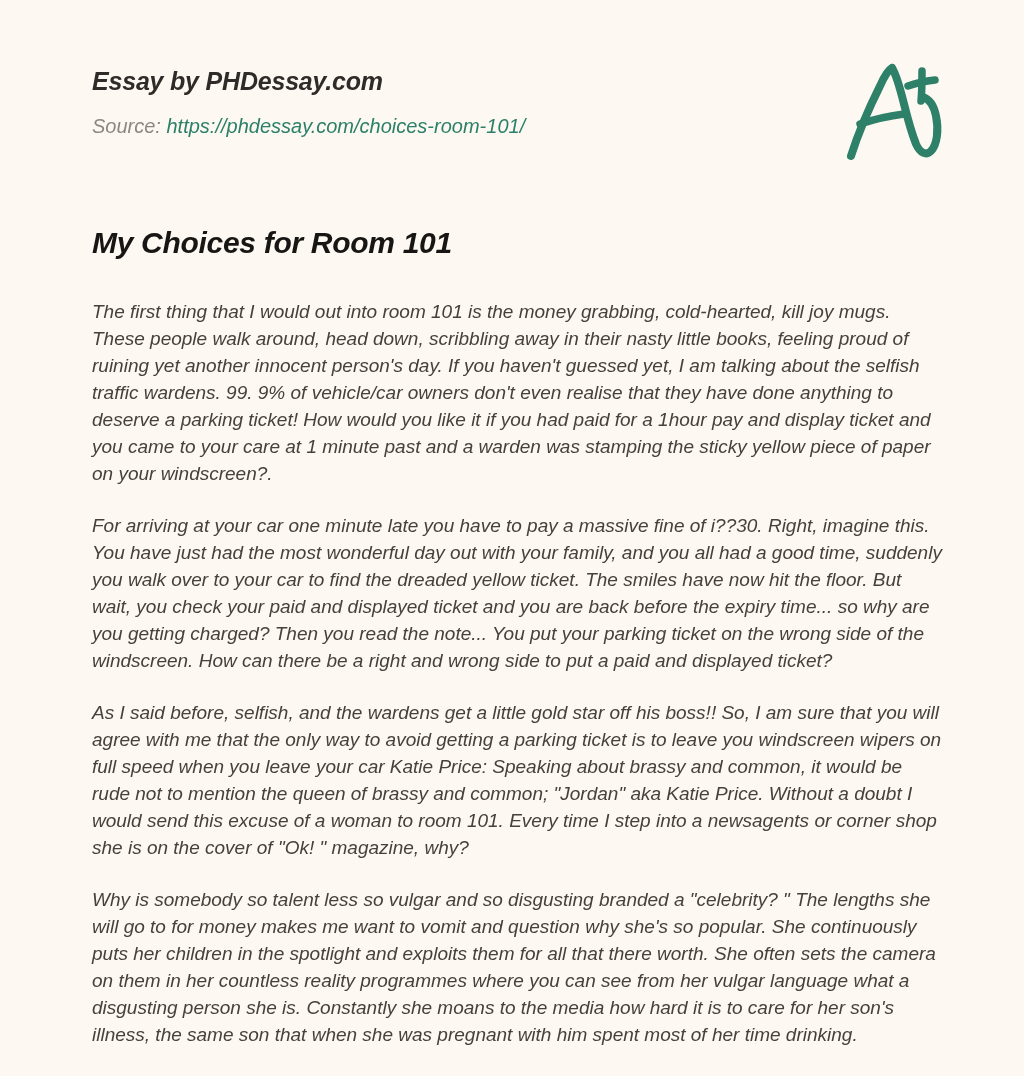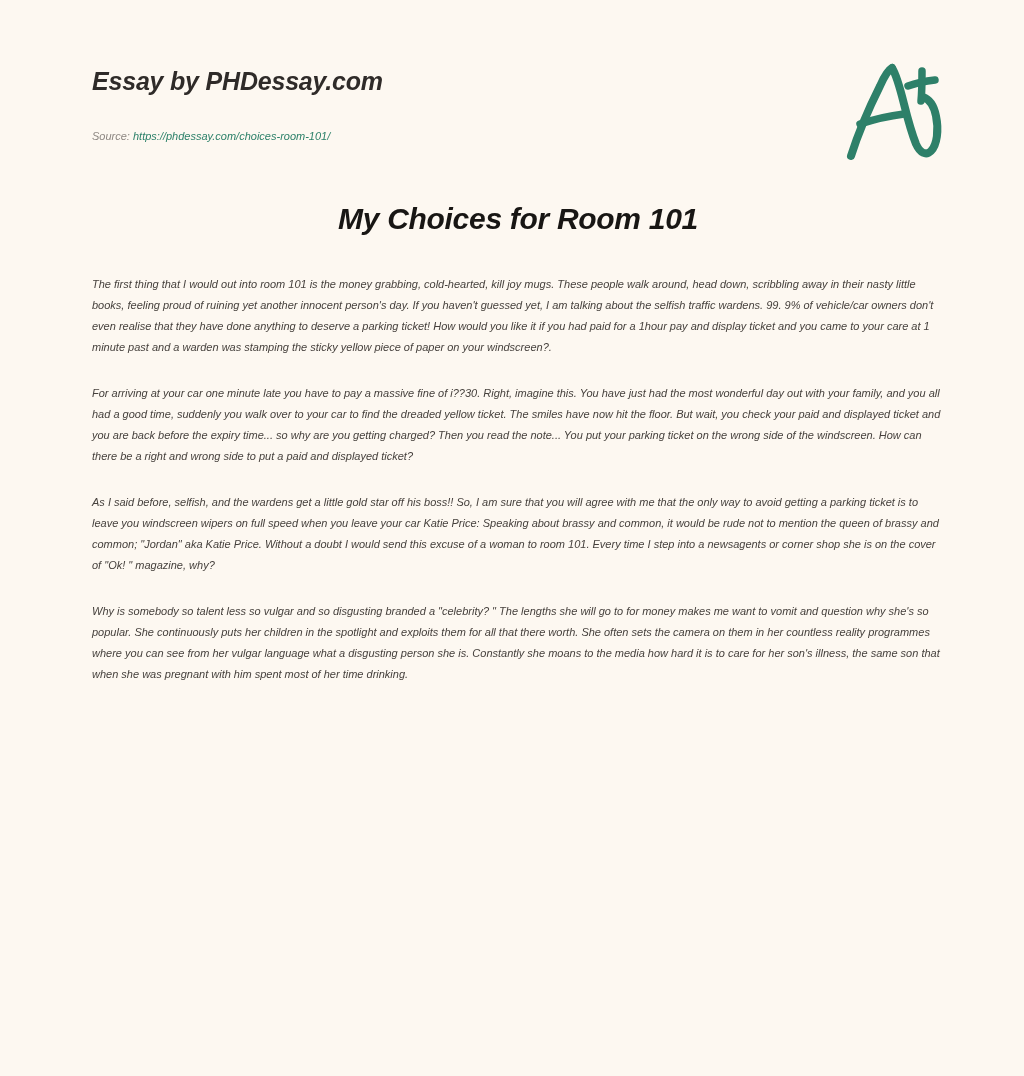--- a/index.html
+++ b/index.html
@@ -36,22 +36,22 @@
     font-size: 25px;
     font-weight: 700;
     color: #2f2b29;
     letter-spacing: -0.2px;
     line-height: 1.2;
     margin: 0;
     white-space: nowrap;
   }
 
   .source-line {
-    margin-top: 33px;
-    font-size: 11px;
+    margin-top: 17px;
+    font-size: 20px;
     line-height: 1.3;
     white-space: nowrap;
   }
   .source-label {
     color: #8d8782;
   }
   .source-url {
     color: #2c8069;
     text-decoration: none;
   }
@@ -70,31 +70,30 @@
   .article {
     padding: 0 80px 0 92px;
   }
 
   .article-title {
     font-size: 30px;
     font-weight: 700;
     color: #181614;
     letter-spacing: -0.3px;
     line-height: 1.25;
-    margin: 20px 0 0 0;
-    text-align: center;
+    margin: 44px 0 0 0;
   }
 
   .article-body {
     margin-top: 36px;
   }
 
   .article-body p {
-    font-size: 11px;
-    line-height: 21px;
+    font-size: 19px;
+    line-height: 27px;
     color: #46413d;
     margin: 0 0 25px 0;
     text-align: left;
     max-width: 855px;
   }
 
   .article-body p:last-child {
     margin-bottom: 0;
   }
 </style>

